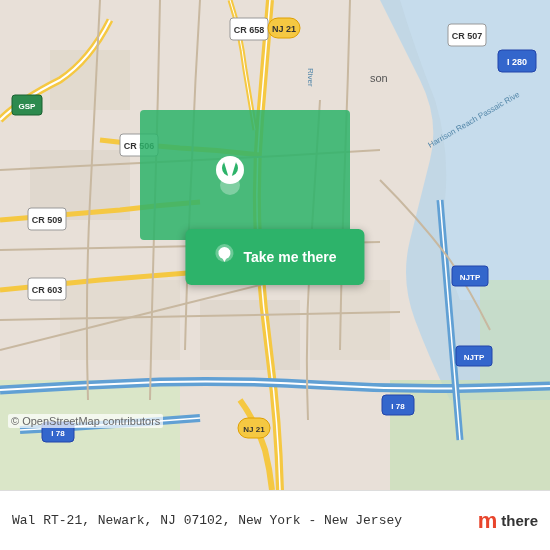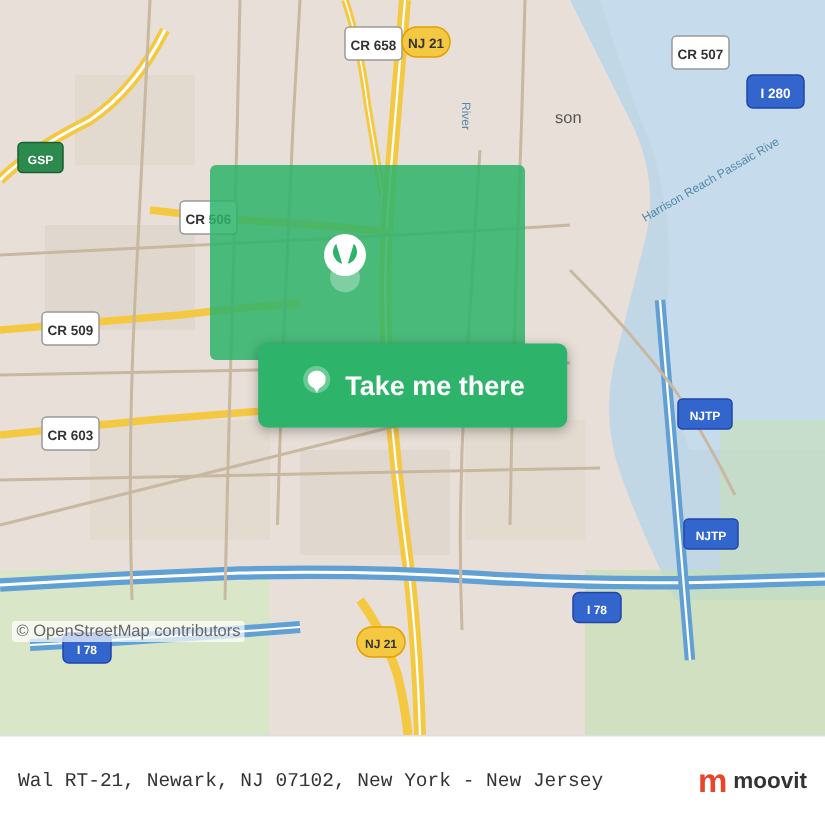--- a/index.html
+++ b/index.html
@@ -67,21 +67,21 @@
     #take-me-there-btn {
       position: absolute;
       top: 229px;
       left: 50%;
       transform: translateX(-50%);
       background: #2db36a;
       color: white;
       border: none;
       border-radius: 6px;
       padding: 14px 28px;
-      font-size: 18px;
+      font-size: 14px;
       font-weight: 600;
       cursor: pointer;
       white-space: nowrap;
       display: flex;
       align-items: center;
       gap: 8px;
       z-index: 10;
       box-shadow: 0 2px 8px rgba(0,0,0,0.3);
     }
 
@@ -236,15 +236,15 @@
       <path d="M11 19 L5 8 Q11 2 17 8 Z" fill="white"></path>
     </svg>
     <span>Take me there</span>
   </button>
 </div>
 
 <div id="bottom-bar">
   <span id="bottom-bar-text">Wal RT-21, Newark, NJ 07102, New York - New Jersey</span>
   <div id="bottom-bar-logo" class="moovit-logo">
     <span class="moovit-m">m</span>
-    <span class="moovit-text">moovit</span>
+    <span class="moovit-text">there</span>
   </div>
 </div>
 
 </body></html>

